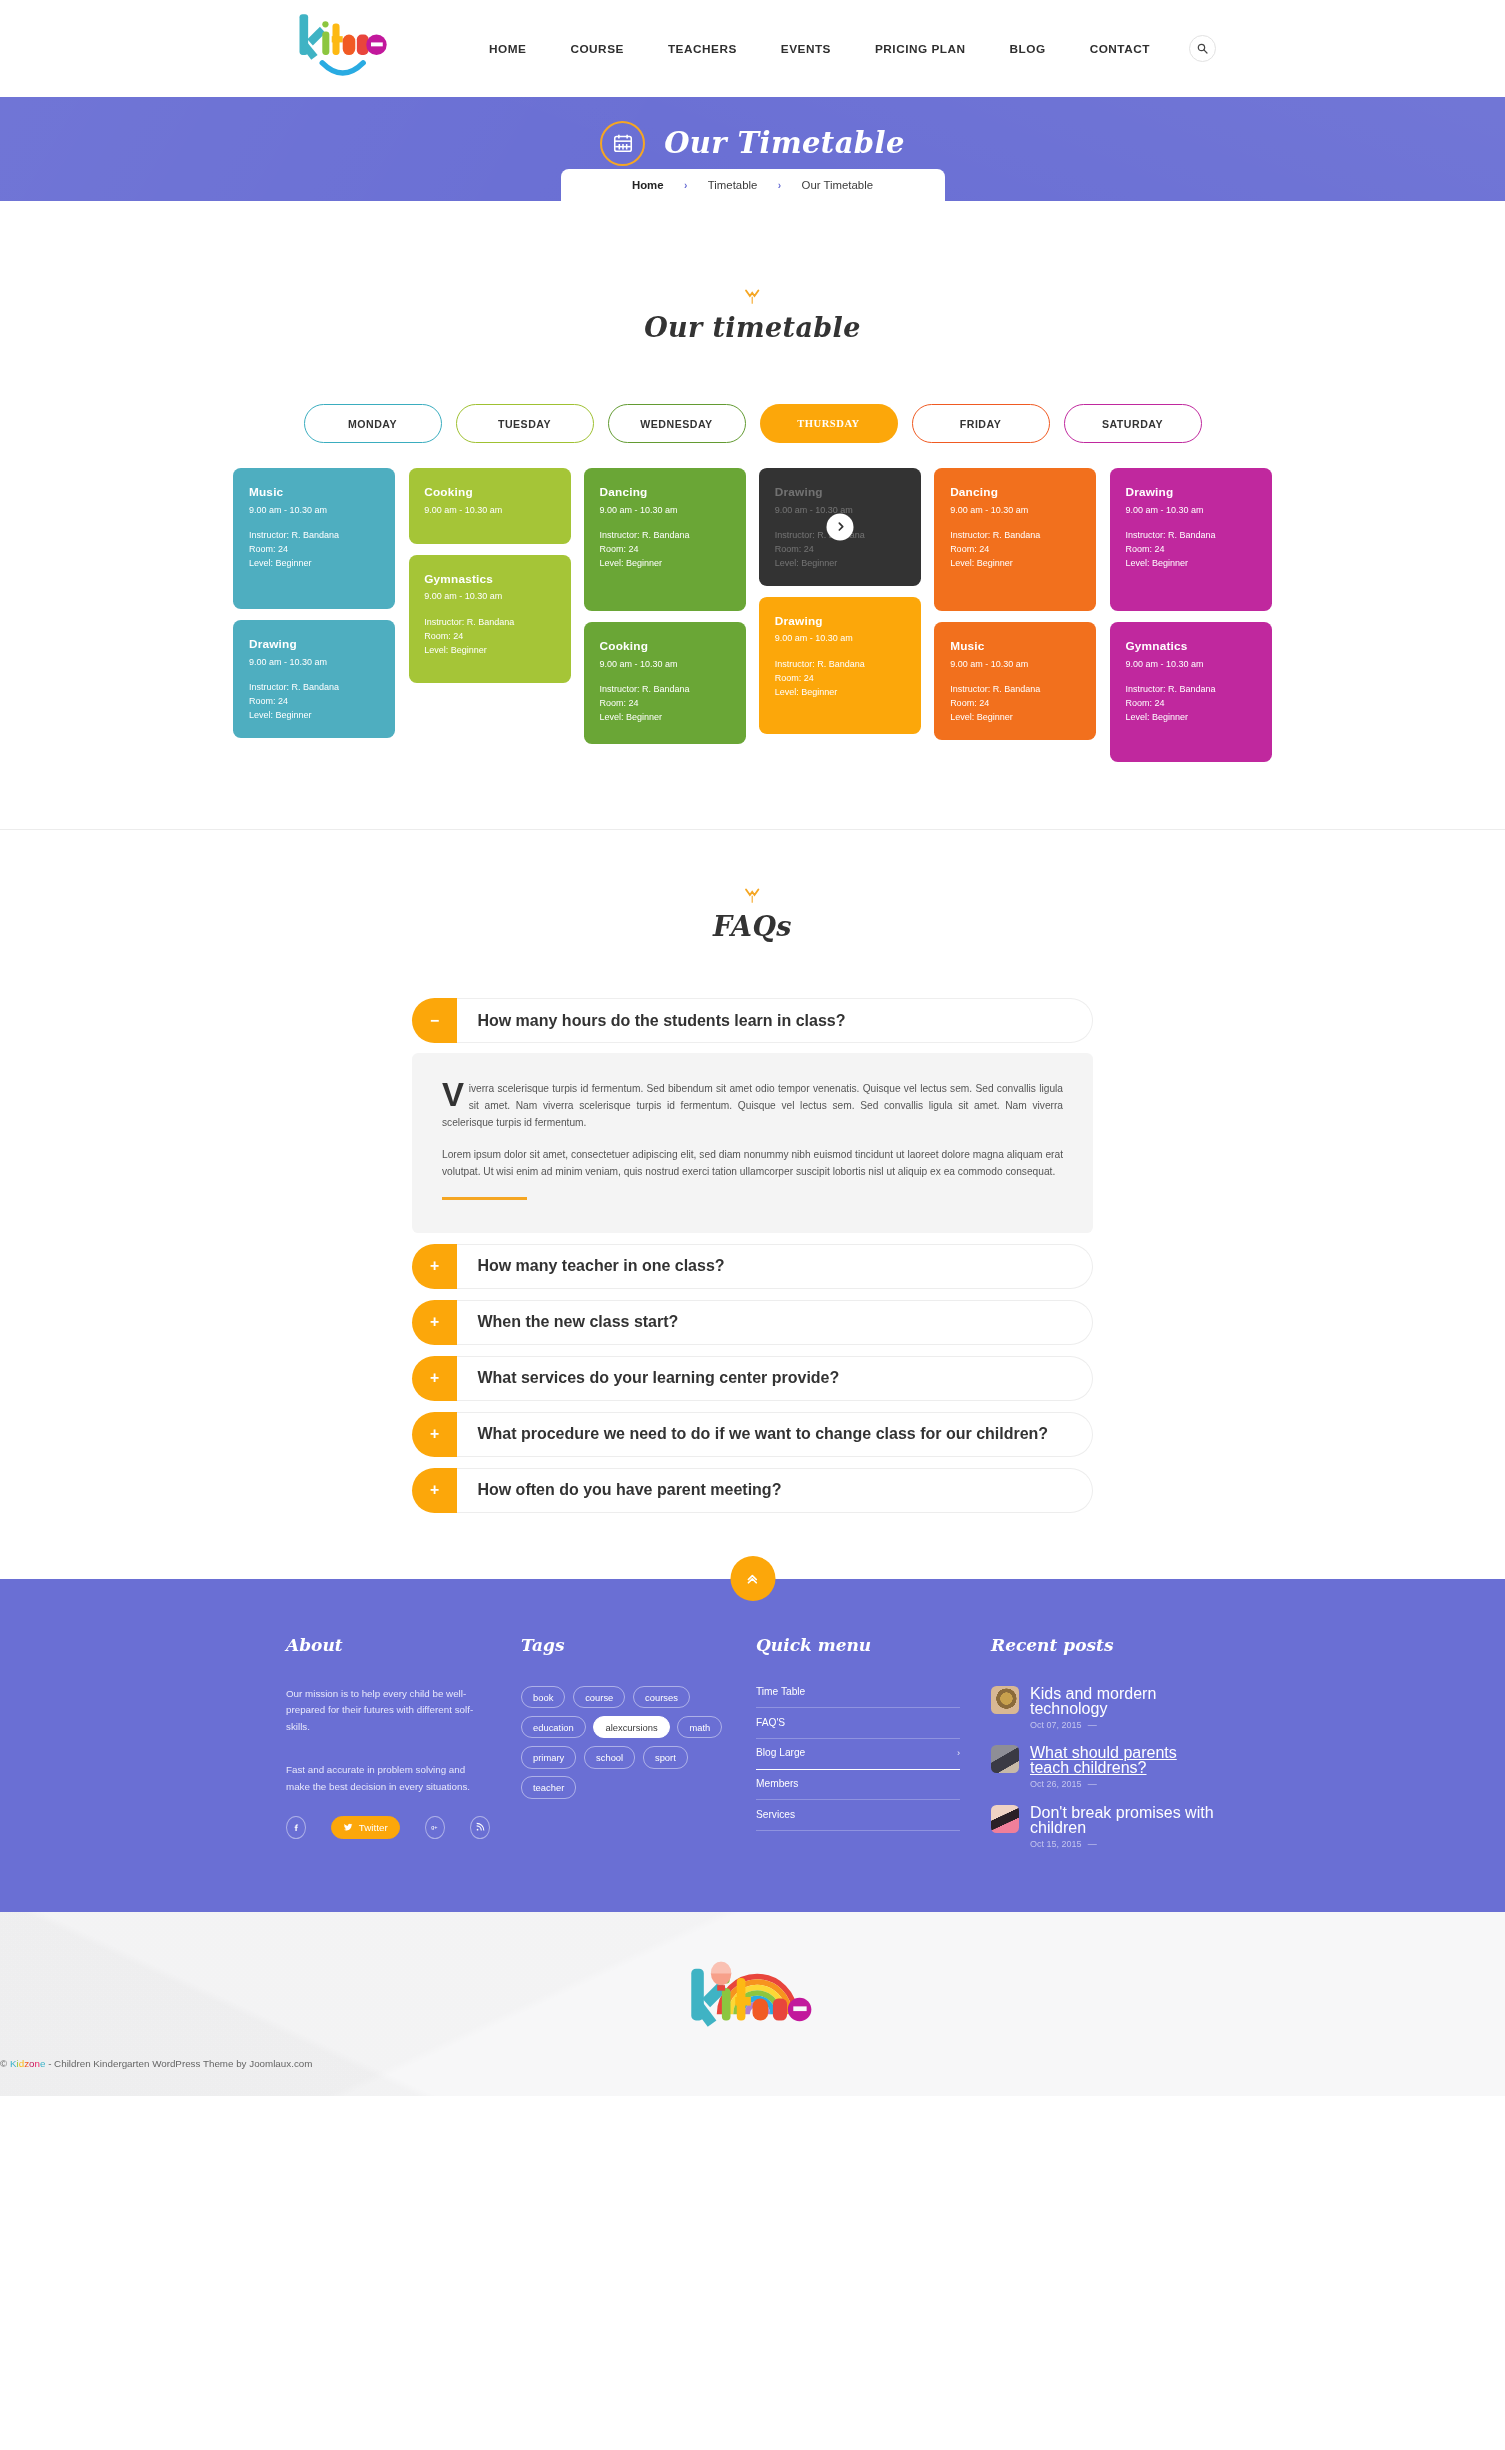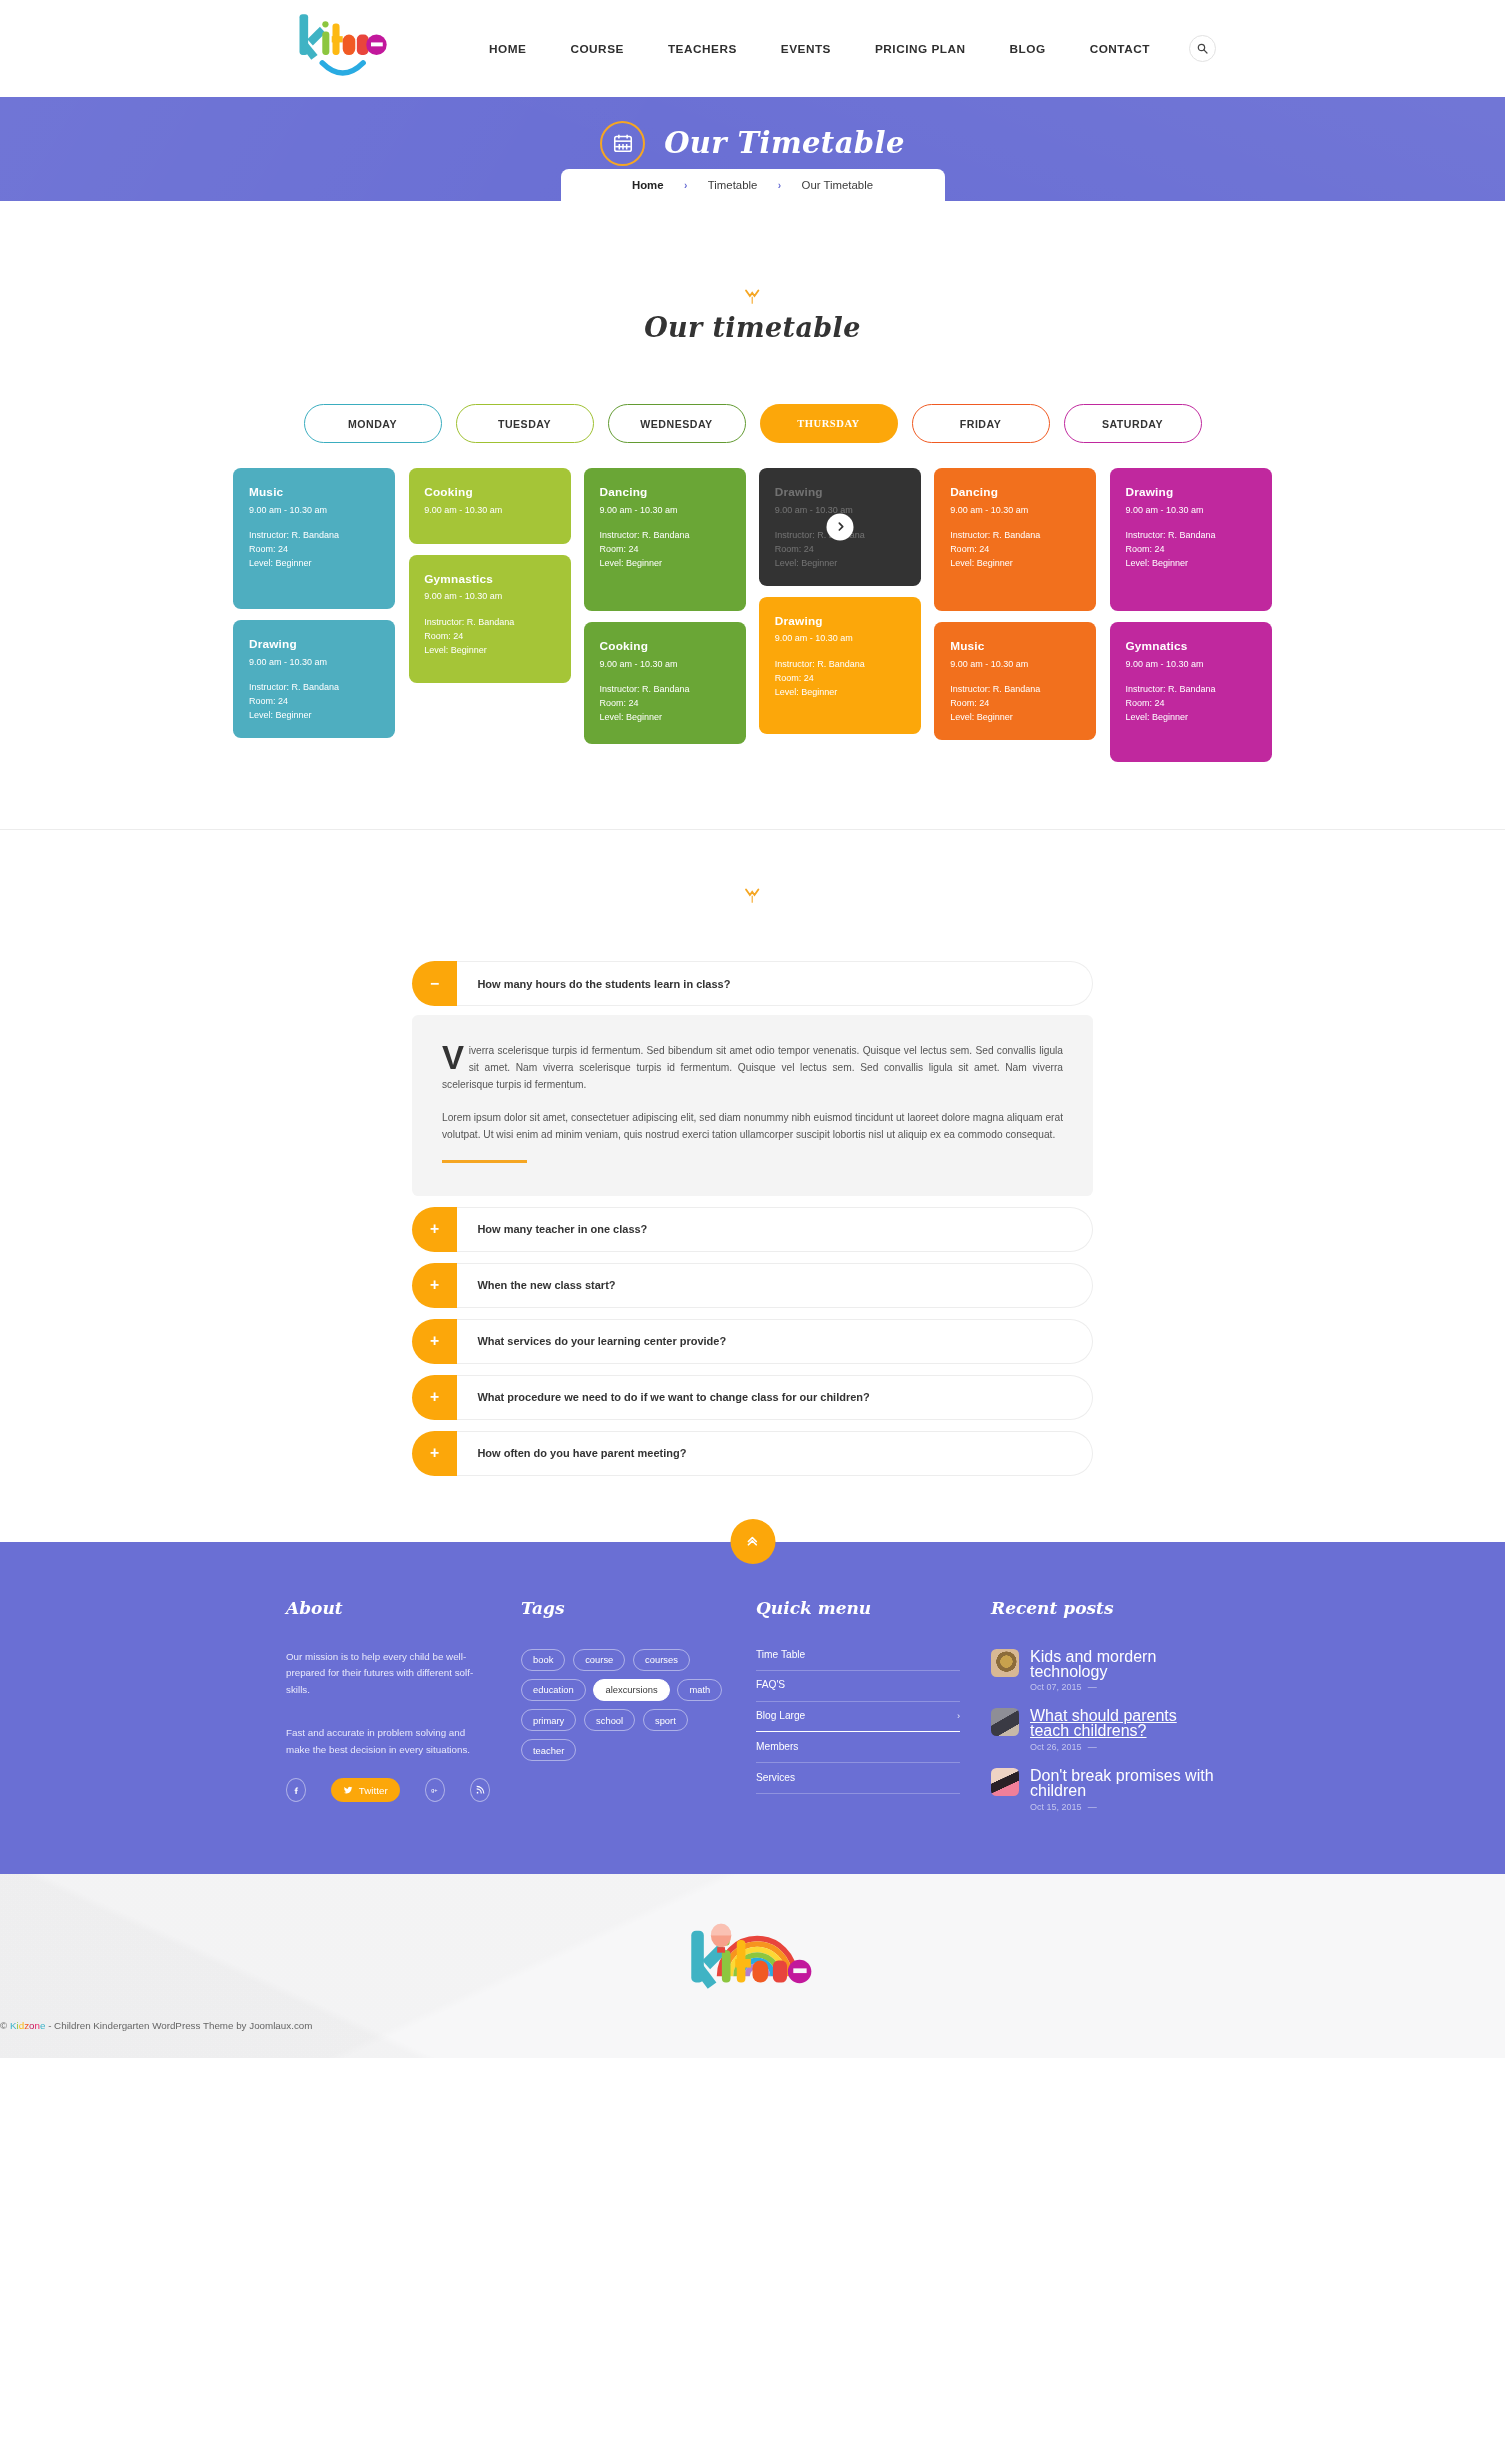--- a/index.html
+++ b/index.html
@@ -203,21 +203,21 @@
     z-index: 2;
   }
   .faq-q {
     flex: 1;
     background: #fff;
     border: 0.8px solid #ededed;
     border-left: none;
     border-radius: 0 23px 23px 0;
     display: flex; align-items: center;
     padding-left: 20.4px;
-    font-size: 11px; font-weight: 700; color: #333;
+    font-size: 16px; font-weight: 700; color: #333;
   }
   .faq-item.open .faq-q { border-color: #eeeeee; }
   .faq-body {
     background: #f4f4f4;
     border-radius: 6.3px;
     margin-top: 9.4px;
     padding: 27px 30px 33px 30px;
   }
   .faq-body p {
     font-size: 10.2px; line-height: 17px; color: #555;
@@ -563,20 +563,21 @@
   </div>
 
   <div class="tt-divider"></div>
 
   <div class="faq-sec">
     <div class="sec-head">
       <svg class="sec-orn" viewBox="0 0 26 22">
         <path d="M5 2 L10 9 L13 5 L16 9 L21 2" stroke="#f5a623" stroke-width="2.4" fill="none" stroke-linecap="round"></path>
         <path d="M13 10 L13 19" stroke="#f5a623" stroke-width="1.4" fill="none"></path>
       </svg>
+      <div class="sec-title">FAQs</div>
     </div>
     <div class="faq-list" id="faq-list">
         <div class="faq-item open">
           <div class="faq-row">
             <div class="faq-toggle">−</div>
             <div class="faq-q">How many hours do the students learn in class?</div>
           </div>
           <div class="faq-body">
             <p><span class="dropcap">V</span>iverra scelerisque turpis id fermentum. Sed bibendum sit amet odio tempor venenatis. Quisque vel lectus sem. Sed convallis ligula sit amet. Nam viverra scelerisque turpis id fermentum. Quisque vel lectus sem. Sed convallis ligula sit amet. Nam viverra scelerisque turpis id fermentum.</p>
             <p>Lorem ipsum dolor sit amet, consectetuer adipiscing elit, sed diam nonummy nibh euismod tincidunt ut laoreet dolore magna aliquam erat volutpat. Ut wisi enim ad minim veniam, quis nostrud exerci tation ullamcorper suscipit lobortis nisl ut aliquip ex ea commodo consequat.</p>

